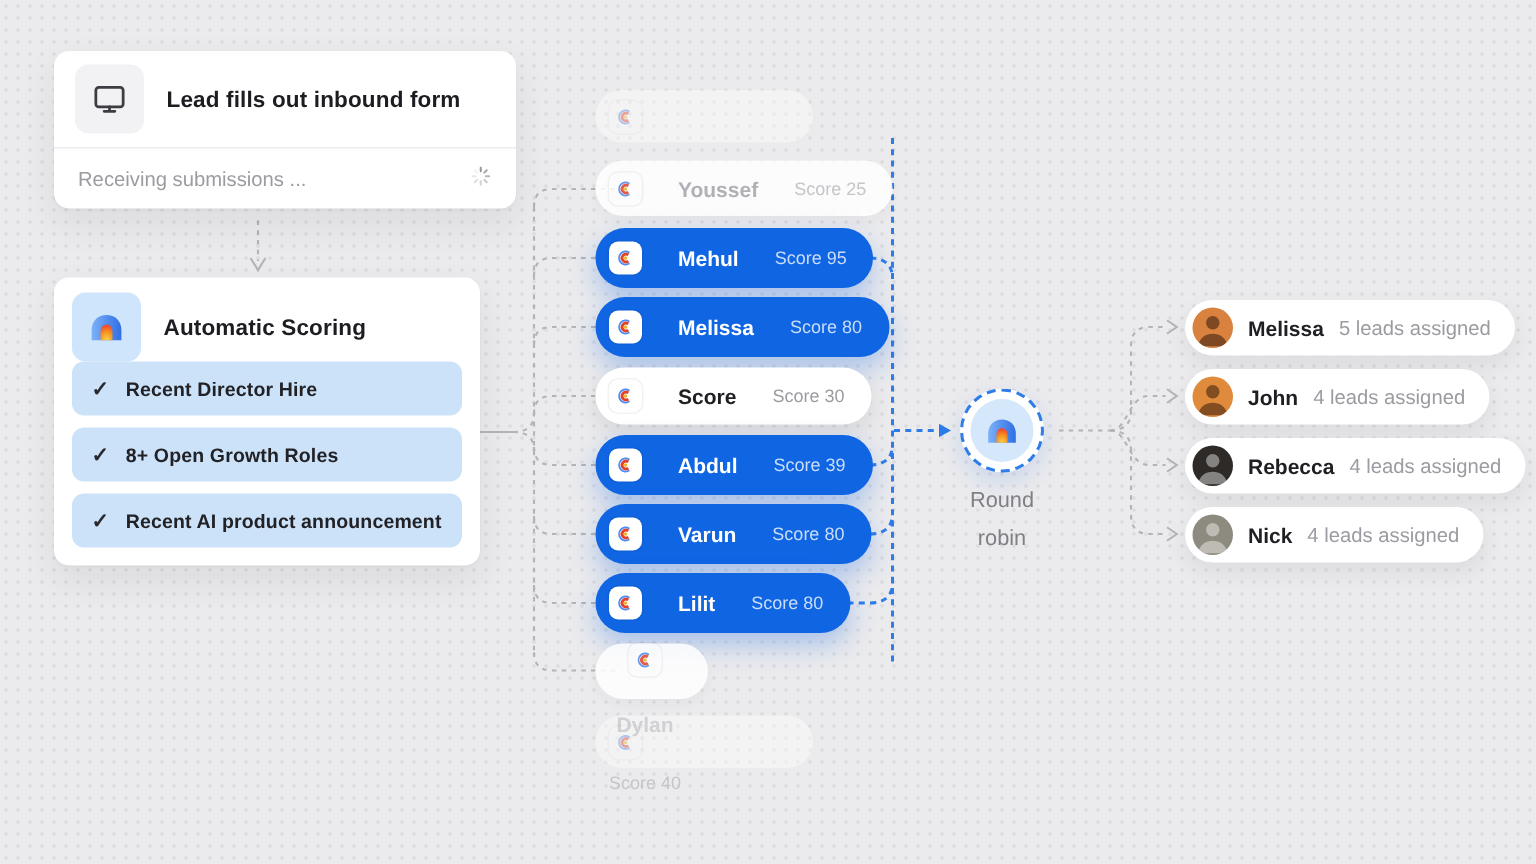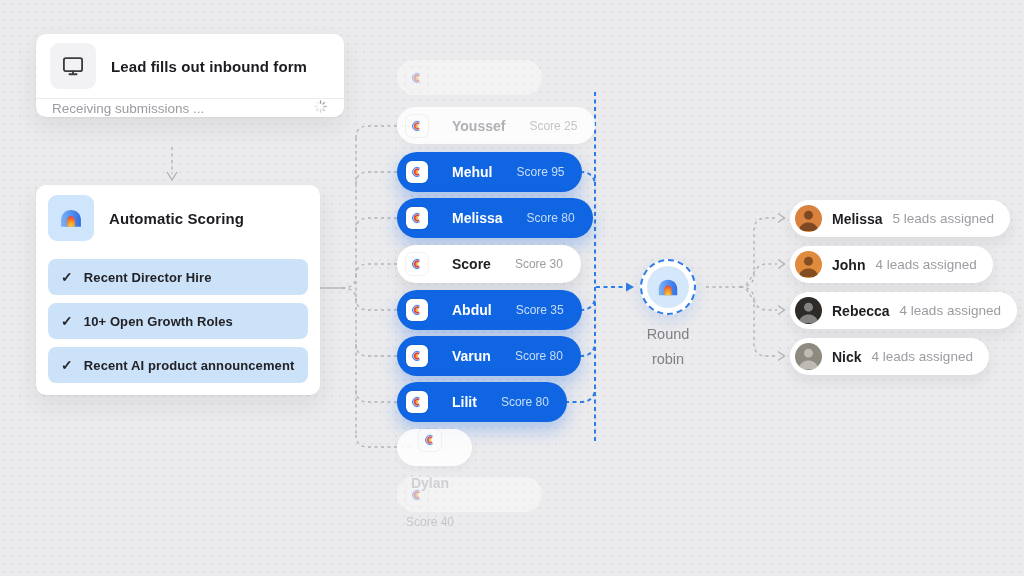--- a/index.html
+++ b/index.html
@@ -19,23 +19,23 @@
   .card{position:absolute; z-index:2; background:#fff; border-radius:10px;
         box-shadow:0 10px 24px rgba(40,40,60,.08), 0 1px 2px rgba(0,0,0,.04);}
   .card-head{display:flex; align-items:center; gap:15px; padding:9px 14px;}
   .icon-box{width:46px; height:46px; border-radius:9px; flex:0 0 auto;
             display:flex; align-items:center; justify-content:center;}
   .gray-box{background:#f2f2f4;}
   .blue-box{background:var(--icon-blue-bg);}
   .card-title{font-size:15px; font-weight:700; color:var(--text-dark); letter-spacing:.1px;}
   .card1{left:36px; top:34px; width:308px;}
   .card1-foot{border-top:1px solid #ececef; display:flex; justify-content:space-between;
-              align-items:center; padding:0 16px; color:var(--text-gray); font-size:13.5px;}
+              align-items:center; padding:11px 16px; color:var(--text-gray); font-size:13.5px;}
   .card2{left:36px; top:185px; width:284px; padding-bottom:12px;}
-  .card2 .card-head{padding:10px 12px 18px;}
+  .card2 .card-head{padding:10px 12px 0;}
   .criteria{display:flex; flex-direction:column; gap:8px; padding:0 12px;}
   .criterion{display:flex; align-items:center; gap:11px; background:var(--light-blue);
              border-radius:8px; height:36px; padding:0 13px; font-size:13px; font-weight:700;
              color:#222226; letter-spacing:.1px;}
   .check{font-size:14px; font-weight:700; color:#2a2a2e;}
 
   .lead{position:absolute; left:397px; z-index:2; display:inline-flex; align-items:center;
         gap:24px; border-radius:999px; padding:0 18px 0 9px; background:#fff; white-space:nowrap;}
   .badge{width:22px; height:22px; border-radius:6px; background:#fff; flex:0 0 auto;
          display:flex; align-items:center; justify-content:center;
@@ -171,21 +171,21 @@
       </span>
       <span class="card-title">Automatic Scoring</span>
     </div>
     <div class="criteria">
       <div class="criterion">
         <span class="check">✓</span>
         <span>Recent Director Hire</span>
       </div>
       <div class="criterion">
         <span class="check">✓</span>
-        <span>10+ Open Growth Roles</span>
+        <span>8+ Open Growth Roles</span>
       </div>
       <div class="criterion">
         <span class="check">✓</span>
         <span>Recent AI product announcement</span>
       </div>
     </div>
   </div>
 
   <div class="lead lead-0 ghost">
     <span class="badge">
@@ -244,21 +244,21 @@
   </div>
   <div class="lead lead-5 qualified">
     <span class="badge">
         <svg width="16" height="16" viewBox="0 0 22 22">
           <path d="M14.6 6.1 A6 6 0 1 0 14.6 15.9" fill="none" stroke="#4f8df0" stroke-width="1.7"></path>
           <path d="M13.6 8.1 A3.6 3.6 0 1 0 13.6 13.9" fill="none" stroke="#e2432f" stroke-width="2.6"></path>
           <circle cx="11" cy="11" r="1.7" fill="#f0b62f"></circle>
         </svg>
       </span>
     <span class="lead-name">Abdul</span>
-    <span class="lead-score">Score 35</span>
+    <span class="lead-score">Score 39</span>
   </div>
   <div class="lead lead-6 qualified">
     <span class="badge">
         <svg width="16" height="16" viewBox="0 0 22 22">
           <path d="M14.6 6.1 A6 6 0 1 0 14.6 15.9" fill="none" stroke="#4f8df0" stroke-width="1.7"></path>
           <path d="M13.6 8.1 A3.6 3.6 0 1 0 13.6 13.9" fill="none" stroke="#e2432f" stroke-width="2.6"></path>
           <circle cx="11" cy="11" r="1.7" fill="#f0b62f"></circle>
         </svg>
       </span>
     <span class="lead-name">Varun</span>

